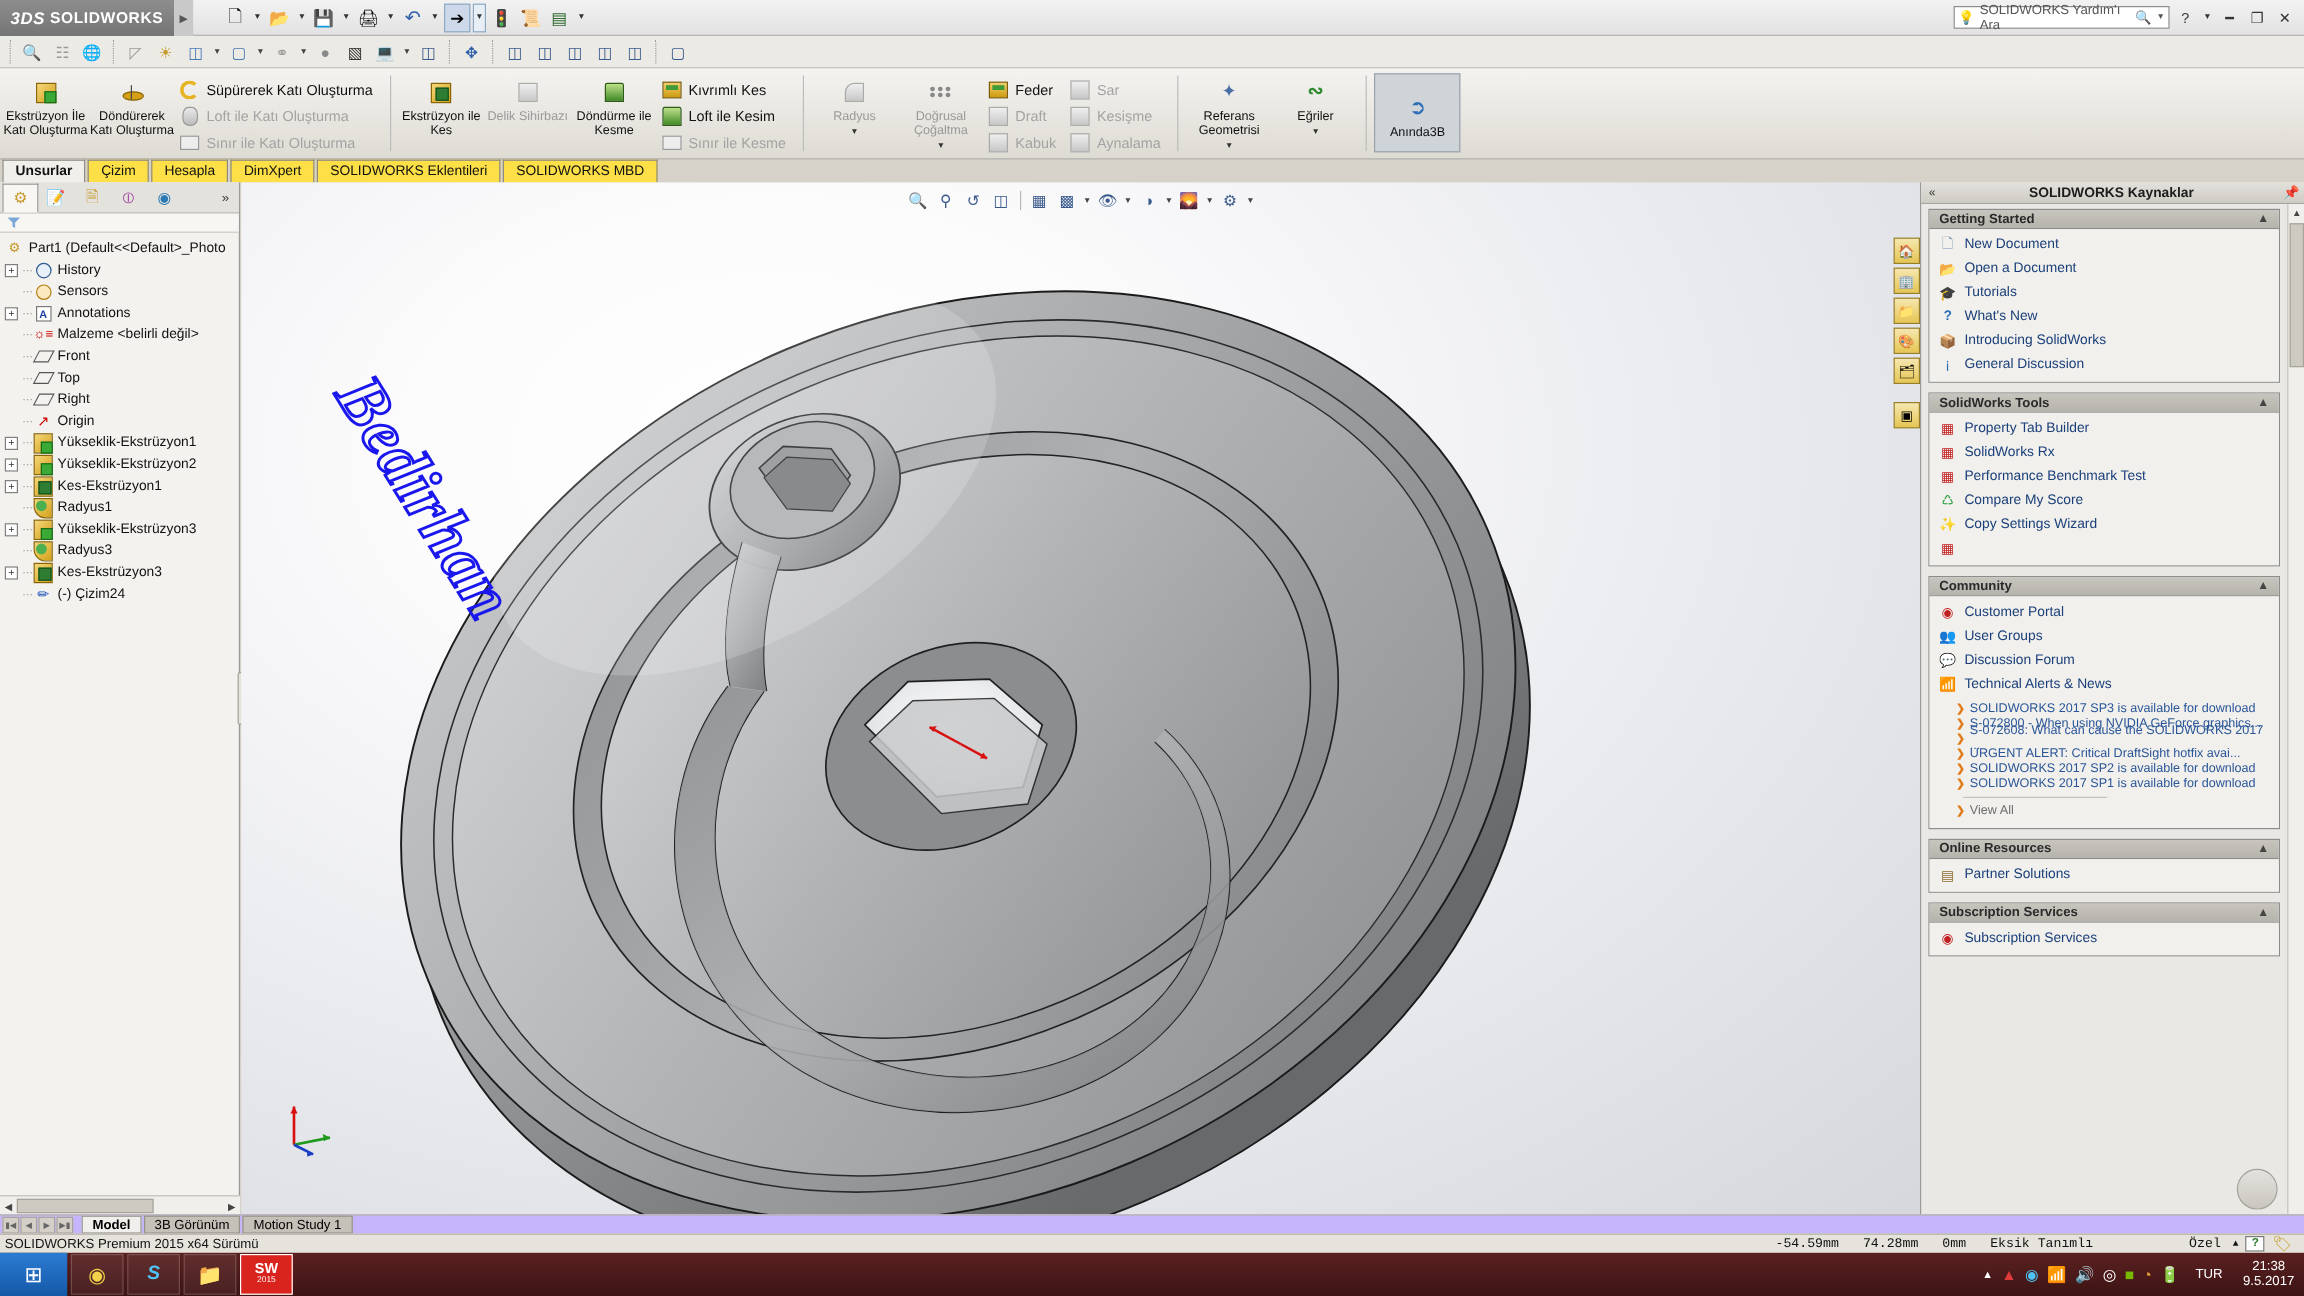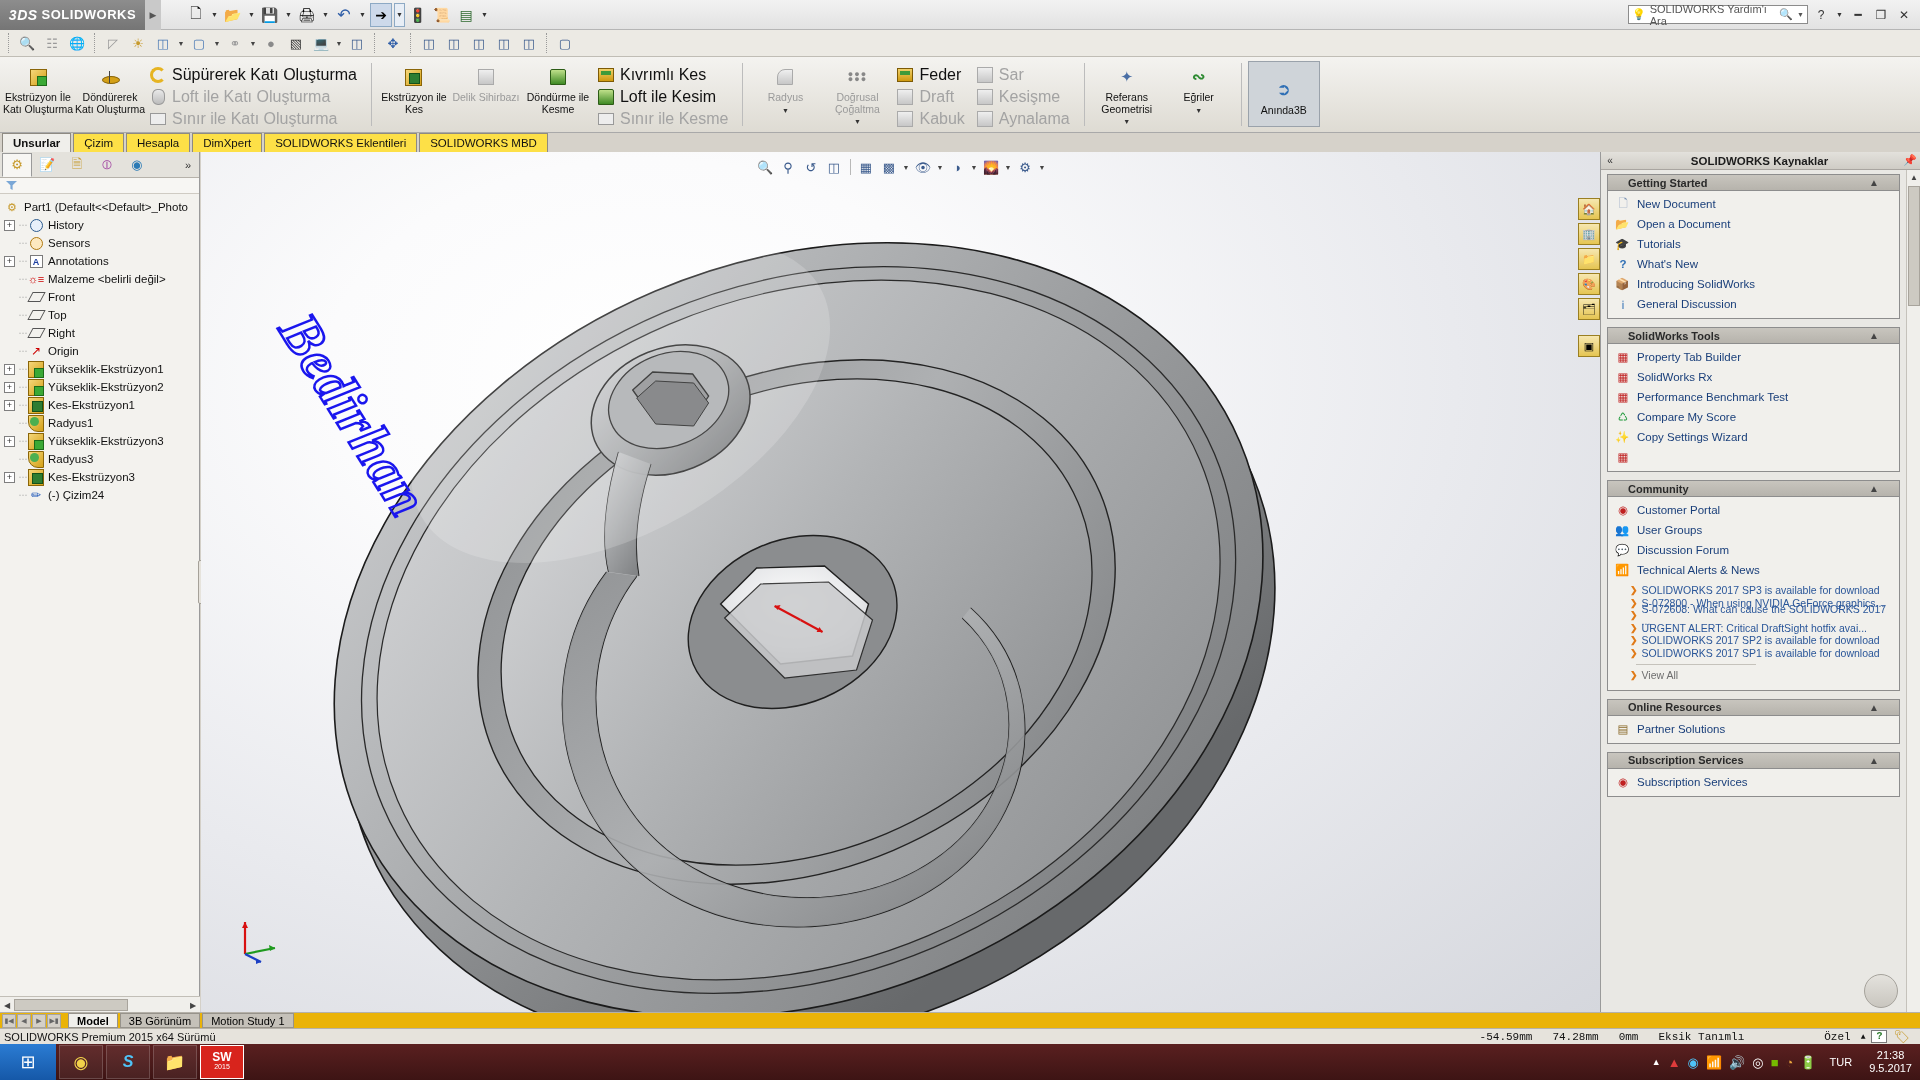--- a/index.html
+++ b/index.html
@@ -62,21 +62,21 @@
   .rgroup { display:flex; align-items:stretch; }
   .rsep { width:1px; background:#bcbcbc; margin:4px 6px 6px 6px;}
   .rbig {
     width:72px; display:flex; flex-direction:column; align-items:center; padding-top:5px;
     text-align:center; font-size:10.5px; line-height:11.5px; color:#111;
   }
   .rbig.dim { color:#9a9a9a; }
   .rbig .ricon { width:26px;height:26px; margin-bottom:2px; display:flex;align-items:center;justify-content:center;}
   .rbig.selected { background:#cfd4d9; border:1px solid #9aa2ab; }
   .rlist { display:flex; flex-direction:column; justify-content:center; padding:3px 2px 0 2px;}
-  .rsmall { display:flex; align-items:center; height:22px; font-size:16px; color:#111; padding-right:6px;text-align:right; }
+  .rsmall { display:flex; align-items:center; height:22px; font-size:12px; color:#111; padding-right:6px;text-align:right; }
   .rsmall .sicon { width:20px;height:18px;display:flex;align-items:center;justify-content:center;margin-right:4px;}
   .rsmall.dim { color:#a3a3a3; }
   .rcaret { text-align:center; font-size:7px; color:#333; margin-top:1px;}
   .ic-extr { width:17px;height:17px;background:linear-gradient(135deg,#f5d77a,#d4a017); border:1px solid #8a6508; position:relative;}
   .ic-extr:after{content:"";position:absolute;right:-1px;bottom:-1px;width:8px;height:8px;background:#3ba935;border:1px solid #1d6b19;}
   .ic-cut { width:17px;height:17px;background:linear-gradient(135deg,#f5d77a,#d4a017); border:1px solid #8a6508; position:relative;}
   .ic-cut:after{content:"";position:absolute;left:3px;top:3px;width:9px;height:9px;background:#2e7d32;border:1px solid #14521a;}
   .ic-fil { width:17px;height:17px;background:linear-gradient(135deg,#f5d77a,#d4a017);border:1px solid #8a6508;border-radius:0 0 0 10px;position:relative;}
   .ic-fil:after{content:"";position:absolute;left:1px;top:1px;width:9px;height:9px;background:#4caf50;border-radius:50%;}
   .ic-rev { width:16px;height:12px;position:relative;}
@@ -166,36 +166,36 @@
   .taskpanel { position:absolute; right:0; top:152px; width:320px; bottom:68px; background:#e9e8e4;
                border-left:1px solid #9a9a9a; }
   .tp-header { height:18px; background:linear-gradient(#e3e1dc,#cfccc5); display:flex; align-items:center;
                border-bottom:1px solid #a9a5a0;}
   .tp-header .chev { width:18px; text-align:center; font-size:10px; color:#333;}
   .tp-header .ttl { flex:1; text-align:center; font-weight:bold; font-size:11.5px; color:#1c1c1c;}
   .tp-header .pin { width:20px; text-align:center; font-size:11px; color:#333;}
   .tp-body { position:absolute; left:0; top:18px; right:14px; bottom:0; overflow:hidden; padding:4px 6px 0 6px;}
   .panelbox { margin-bottom:8px; border:1px solid #8d8d8d; background:#f1f0ec;}
   .panelbox .ph { height:16px; background:linear-gradient(#c8c5be,#b6b3ac); display:flex;align-items:center;
-                  padding:0 20px; font-weight:bold; font-size:11px; color:#2a2a2a; border-bottom:1px solid #8d8d8d;}
+                  padding:0 8px; font-weight:bold; font-size:11px; color:#2a2a2a; border-bottom:1px solid #8d8d8d;}
   .panelbox .ph .collapse { margin-left:auto; font-size:10px; color:#444;}
   .panelbox .pb { padding:3px 2px 4px 2px; background:#f1f0ec;}
   .plink { display:flex; align-items:center; height:20px; padding-left:4px; font-size:11.5px; color:#1a3f7a;}
   .plink .pli { width:18px;height:16px;margin-right:5px;display:flex;align-items:center;justify-content:center;flex:none;}
   .newsitem { display:flex; align-items:center; height:12.5px; font-size:10.5px; color:#2a5699; padding-left:20px;}
   .newsitem .arrow { color:#e07a18; font-weight:bold; margin-right:4px; font-size:9px;}
   .newsdiv { height:1px; background:#c5c2bb; margin:5px 20px 4px 26px; width:120px;}
   .tp-scroll { position:absolute; right:0; top:18px; width:14px; bottom:0; background:#f0efeb; border-left:1px solid #c5c2bb;}
   .tp-scroll .sb-arr { width:14px;height:14px;display:flex;align-items:center;justify-content:center;font-size:8px;color:#444;}
   .tp-scroll .sb-thumb { position:absolute; left:1px; top:16px; width:12px; height:120px; background:#cdcac2; border:1px solid #a8a49c;}
   .sw-badge { position:absolute; right:22px; bottom:4px; width:34px;height:34px;border-radius:50%;
               background:linear-gradient(#e4e2dd,#c9c6bf); border:1px solid #a5a29b;}
 
   
-  .modeltabs { position:absolute; left:0; bottom:52px; width:1920px; height:16px; background:#eab308;
+  .modeltabs { position:absolute; left:0; bottom:52px; width:1920px; height:16px; background:#c4b5fd;
                display:flex; align-items:center; border-top:1px solid #b5b1a9;}
   .navbtn { width:14px;height:14px;display:flex;align-items:center;justify-content:center;font-size:7px;
             background:#d4d0c8; border:1px solid #a9a59d; color:#666; margin-right:1px;}
   .mtab { height:15px; padding:0 8px; display:flex;align-items:center; font-size:11px;
           background:#c5c1b9; border:1px solid #97938b; margin-right:2px;}
   .mtab.active { background:#f0efeb; font-weight:bold;}
   .statusbar { position:absolute; left:0; bottom:36px; width:1920px; height:16px;
                background:#e6e3dc; border-top:1px solid #b5b1a9; display:flex; align-items:center;
                font-size:11px; color:#111; padding-left:4px;}
   .sb-r { margin-left:auto; display:flex; align-items:center; gap:0;font-family:Liberation Mono, monospace;}

